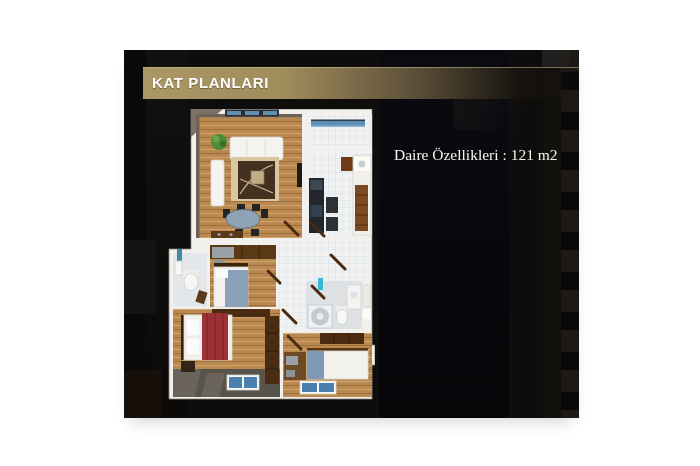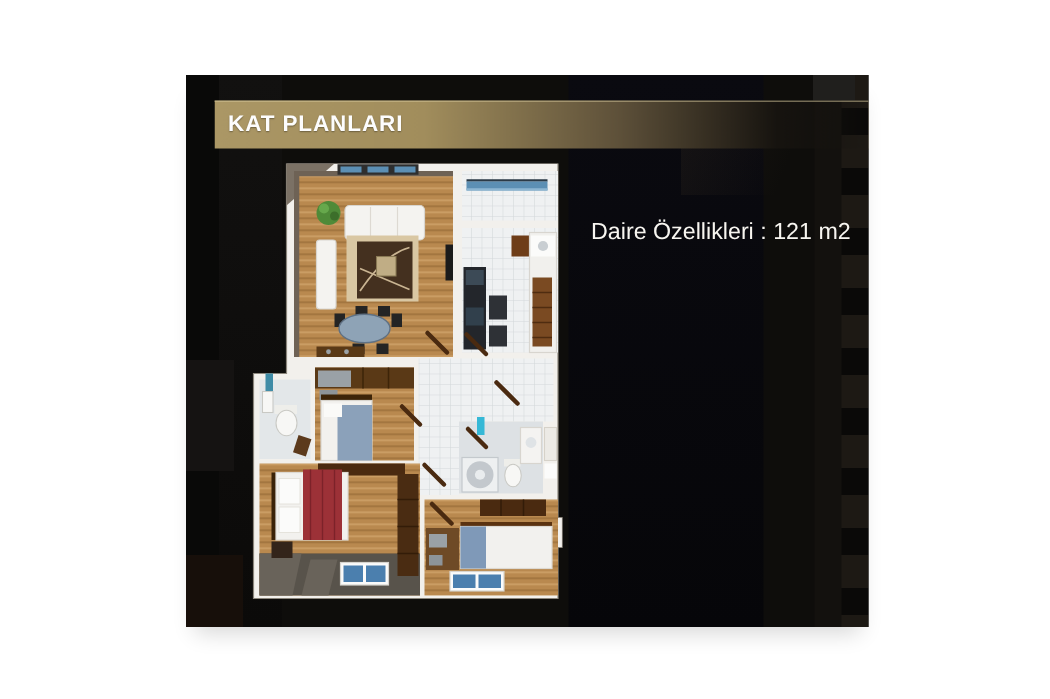--- a/index.html
+++ b/index.html
@@ -22,21 +22,21 @@
   .bg-wedge{left:330px;top:20px;width:120px;height:60px;
       background:linear-gradient(110deg,rgba(70,58,40,0.22),rgba(0,0,0,0) 60%);}
   
   .header-bar{position:absolute;left:19px;top:17px;width:436px;height:31px;
       background:linear-gradient(90deg,#ab9765 0%,#a18d5c 32%,#5d5039 62%,#16130f 86%,rgba(14,13,11,0) 100%);
       border-top:1px solid rgba(214,199,156,0.5);}
   .header-title{position:absolute;left:9px;top:6px;color:#fdfdfd;font-size:15px;font-weight:bold;
       letter-spacing:0.6px;text-shadow:0 1px 1px rgba(0,0,0,0.35);text-align:right;}
   
   .info-text{position:absolute;left:270px;top:96px;color:#f7f5f0;
-      font-family:Liberation Sans, sans-serif;font-size:15.5px;white-space:nowrap;}
+      font-family:Liberation Serif, serif;font-size:15.5px;white-space:nowrap;}
   
   .plan{position:absolute;left:43px;top:59px;width:208px;height:292px;}
 </style>
 </head>
 <body>
 
 <div id="stage">
   <div class="panel">
 
     <div class="bg bg-left-band"></div>

